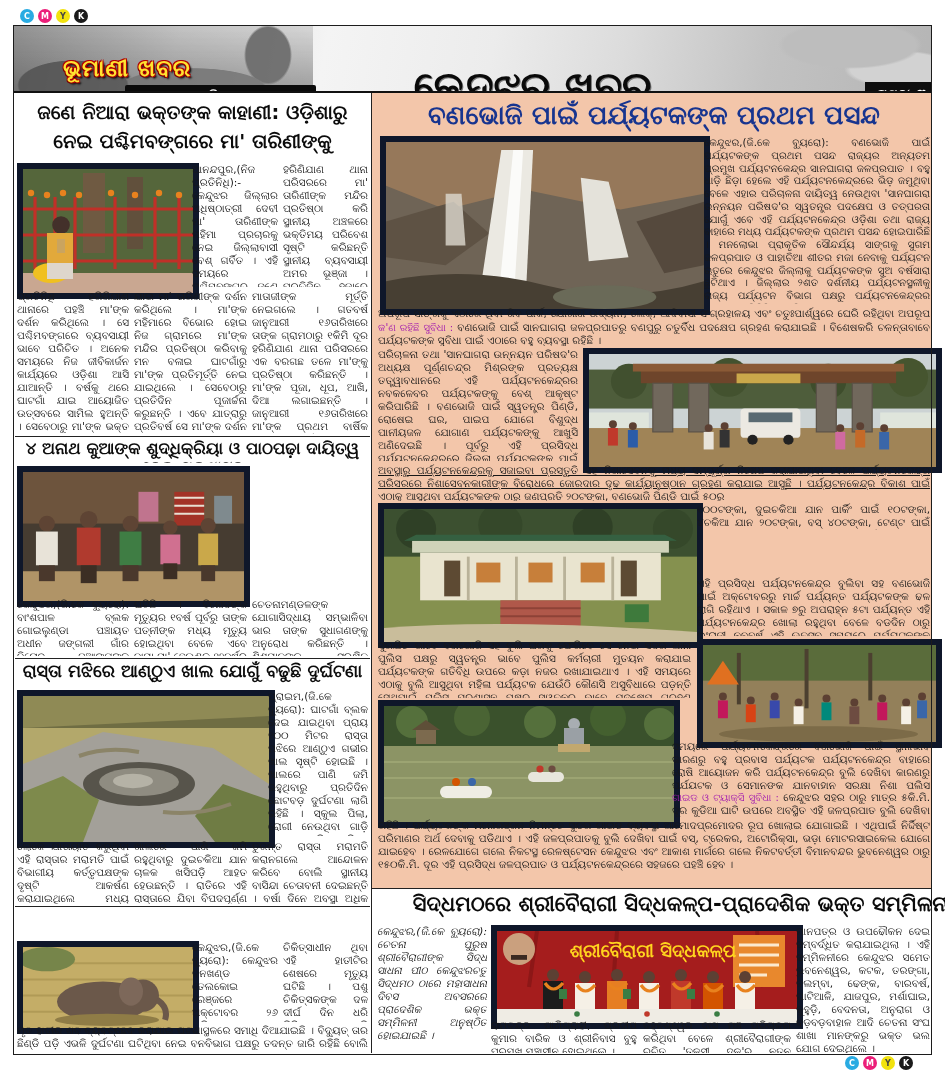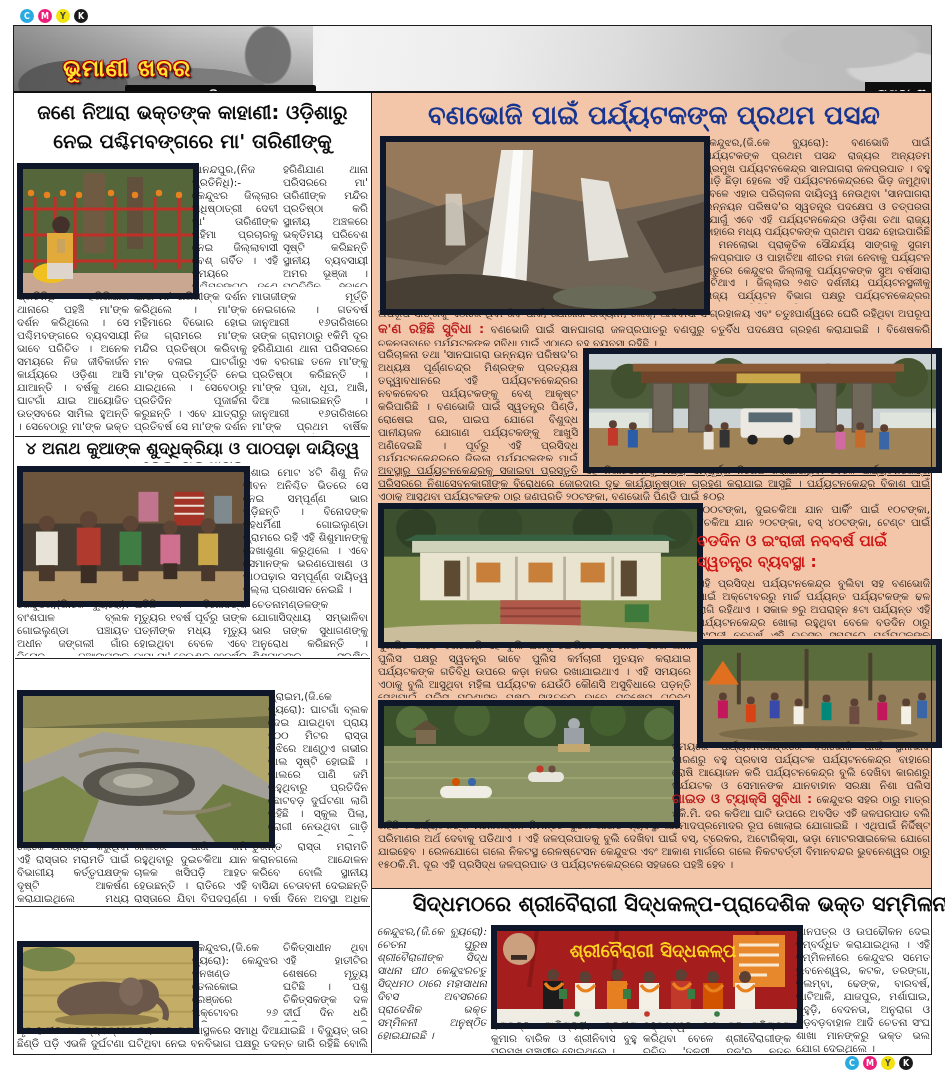--- a/index.html
+++ b/index.html
@@ -33,21 +33,21 @@
   .dC{background:#29abe2;} .dM{background:#ec1e79;} .dY{background:#f2e20e;color:#444;} .dK{background:#1a1a1a;}
   
   .bt{position:absolute;font-size:10.5px;line-height:1.24;text-align:justify;overflow:hidden;color:#181818;word-break:break-word;}
   .hd{position:absolute;font-weight:bold;text-align:center;color:#0b0b0b;overflow:hidden;}
   .sep{position:absolute;height:1px;background:#222;}
   .vline{position:absolute;width:1px;background:#222;}
   .photo{position:absolute;border:6px solid #0f172a;overflow:hidden;background:#888;}
   .photo svg{display:block;width:100%;height:100%;}
   
   #pinkbox{left:372px;top:93px;width:560px;height:795px;background:#f3c6aa;border-bottom:1px solid #222;}
-  .isub{font-weight:bold;color:#b91c1c;font-size:13px;}
+  .isub{font-weight:normal;color:#a21caf;font-size:10px;}
   .isub2{font-weight:bold;color:#cf1414;font-size:15.5px;line-height:1.35;}
 </style>
 </head>
 <body>
 
 <div id="page">
 
   <div class="abs cmyk" style="left:20px;top:9px;">
     <span class="dot dC">C</span>
     <span class="dot dM">M</span>
@@ -58,20 +58,21 @@
     <span class="dot dC">C</span>
     <span class="dot dM">M</span>
     <span class="dot dY">Y</span>
     <span class="dot dK">K</span>
   </div>
 
   <div id="masthead" class="abs">
     <div id="mh-village" class="abs" style="left:0;top:0;"></div>
     <div id="mh-cloud" class="abs" style="left:747px;top:0;"></div>
     <div id="mh-corner" class="abs">ଭୂମାଣୀ ଖବର</div>
+    <div id="mh-title" class="abs">କେନ୍ଦୁଝର ଖବର</div>
     <div id="mh-date" class="abs">ବୁଧବାର, ୧୦ ଡିସେମ୍ବର, ୨୦୨୫</div>
     <div id="mh-page" class="abs">ପୃଷ୍ଠା-୩</div>
   </div>
   <div id="topline" class="abs"></div>
 
   <div class="hd" style="left:17px;top:98px;width:351px;height:62px;font-size:19.5px;line-height:1.5;">ଜଣେ ନିଆରା ଭକ୍ତଙ୍କ କାହାଣୀ: ଓଡ଼ିଶାରୁ ନେଇ ପଶ୍ଚିମବଙ୍ଗରେ ମା' ତାରିଣୀଙ୍କୁ ପ୍ରତିଷ୍ଠା କରିଛନ୍ତି</div>
   <div class="photo" style="left:17px;top:163px;width:170px;height:124px;">
     <svg viewBox="0 0 85 62" preserveAspectRatio="none">
       <rect width="85" height="62" fill="#55663b"></rect>
       <rect x="30" y="2" width="11" height="40" fill="#6f5a42"></rect>
@@ -136,27 +137,27 @@
           <rect x="50" y="47" width="8" height="8" fill="#4a382c"></rect>
         <circle cx="74" cy="28" r="3.6" fill="#5e4434"></circle>
           <rect x="69" y="31.5" width="10" height="15" fill="#d07090"></rect>
           <rect x="70.5" y="46" width="7" height="8" fill="#3c2e24"></rect>
         <circle cx="93" cy="27" r="3.8" fill="#5e4434"></circle>
           <rect x="88" y="31" width="10" height="16" fill="#caa84a"></rect>
           <rect x="89.5" y="47" width="7" height="8" fill="#4a382c"></rect>
       </g>
     </svg>
   </div>
-  <div class="bt" style="left:243px;top:466px;width:125px;height:129px;">ମିଶାଇ ମୋଟ ୪ଟି ଶିଶୁ ନିଜ ଜୀବନ ଅନିଶ୍ଚିତ ଭିତରେ ସେ ନେଇ ସମ୍ପୂର୍ଣ୍ଣ ଭାର ପଡ଼ିଛନ୍ତି । ବିନୋଦଙ୍କ ସହଧର୍ମିଣୀ ଗୋଇଲୁଣ୍ଡା ଗ୍ରାମରେ ରହି ଏହି ଶିଶୁମାନଙ୍କୁ ଦେଖାଶୁଣା କରୁଥିଲେ । ଏବେ ସେମାନଙ୍କ ଭରଣପୋଷଣ ଓ ପାଠପଢ଼ାର ସମ୍ପୂର୍ଣ୍ଣ ଦାୟିତ୍ୱ ଜିଲ୍ଲା ପ୍ରଶାସନ ନେଇଛି ।</div>
   <div class="bt" style="left:17px;top:598px;width:112px;height:58px;">କେନ୍ଦୁଝର,(ଜି.କେ ବ୍ୟୁରୋ): ବାଂଶପାଳ ବ୍ଲକ ଗୋଇଲୁଣ୍ଡା ପଞ୍ଚାୟତ ଅଧୀନ ଜଙ୍ଗଲୀ ଗାଁର ବିନୋଦ ଜୁଆଙ୍ଗଙ୍କ ଚଳିତମାସ ୮ ତାରିଖ ସୋମବାର ଅଜଣା ମୃତ୍ୟୁ</div>
   <div class="bt" style="left:134px;top:598px;width:113px;height:58px;">ଘଟିଛି । ବିନୋଦଙ୍କ ମୃତ୍ୟୁର ୧ବର୍ଷ ପୂର୍ବରୁ ତାଙ୍କ ପତ୍ନୀଙ୍କ ମଧ୍ୟ ମୃତ୍ୟୁ ହୋଇଥିବା ବେଳେ ଏବେ ବାପା ମା' ଛେଉଣ୍ଡ ୧୨ବର୍ଷର ପୁଅ ସମେତ ୧୦, ୭ ଓ ୨ବର୍ଷର ଝିଅଙ୍କୁ</div>
   <div class="bt" style="left:252px;top:598px;width:116px;height:58px;">ଚେତନାମଣ୍ଡଳଙ୍କ ଯୋଗାସିଦ୍ଧାୟ ସମ୍ଭାଳିବା ଭାର ତାଙ୍କ ସୁଧାଗଣଙ୍କୁ ଅନୁରୋଧ କରିଛନ୍ତି । ଶିଶୁମାନଙ୍କ ସୁରକ୍ଷିତ ଜୀବନଯାପନ ପାଇଁ ସରକାରୀ ଯୋଜନାରେ ସାମିଲ କରିବାକୁ ନିର୍ଦ୍ଦେଶ ଦିଆଯାଇଛି ।</div>
 
   <div class="sep" style="left:15px;top:658px;width:355px;"></div>
 
+  <div class="hd" style="left:17px;top:661px;width:351px;height:26px;font-size:17.5px;">ରାସ୍ତା ମଝିରେ ଆଣ୍ଠୁଏ ଖାଲ ଯୋଗୁଁ ବଢୁଛି ଦୁର୍ଘଟଣା</div>
   <div class="photo" style="left:17px;top:690px;width:246px;height:146px;">
     <svg viewBox="0 0 123 73" preserveAspectRatio="none">
       <rect width="123" height="73" fill="#b3a86b"></rect>
       <rect x="0" y="0" width="123" height="16" fill="#8f8a55"></rect>
       <path d="M0 16 L123 10 L123 16 Z" fill="#6f6d43"></path>
       <path d="M0 73 L0 34 L40 18 L95 26 L123 44 L123 73 Z" fill="#a3a099"></path>
       <path d="M0 73 L0 48 L20 40 L38 52 L30 73 Z" fill="#7e8a4c"></path>
       <path d="M123 73 L123 52 L100 44 L86 60 L96 73 Z" fill="#6f7c44"></path>
       <ellipse cx="58" cy="44" rx="28" ry="11" fill="#57544b"></ellipse>
       <ellipse cx="58" cy="43" rx="20" ry="7" fill="#8f8c81"></ellipse>
@@ -291,23 +292,20 @@
           <line x1="90" y1="24" x2="90" y2="46"></line>
           <line x1="114" y1="24" x2="114" y2="46"></line>
       </g>
       <rect x="58" y="46" width="40" height="13" fill="#b0584a"></rect>
       <path d="M58 50 h40 M58 54 h40" stroke="#8d4237" stroke-width="1"></path>
       <rect x="120" y="48" width="12" height="9" fill="#3e7a3c"></rect>
       <path d="M0 60 Q60 55 156 62 V67 H0 Z" fill="#c9bd9b"></path>
     </svg>
   </div>
   <div class="bt" style="left:697px;top:503px;width:233px;height:27px;">୧୦୦ଟଙ୍କା, ଦୁଇଚକିଆ ଯାନ ପାର୍କିଂ ପାଇଁ ୧୦ଟଙ୍କା, ୪ଚକିଆ ଯାନ ୨୦ଟଙ୍କା, ବସ୍ ୪୦ଟଙ୍କା, ଟେଣ୍ଟ ପାଇଁ ଜଣପ୍ରତି ୩୦ଟଙ୍କା, ଶୌଚାଳୟ ପାଇଁ ଜଣପ୍ରତି ୧୦ଟଙ୍କା ଲେଖେ ଦେବାକୁ ପଡିଥାଏ ।</div>
-  <div class="abs" style="left:697px;top:531px;width:233px;">
-    <span class="isub2">ବଡଦିନ ଓ ଇଂରାଜୀ ନବବର୍ଷ ପାଇଁ ସ୍ୱତନ୍ତ୍ର ବ୍ୟବସ୍ଥା :</span>
-  </div>
   <div class="bt" style="left:697px;top:577px;width:233px;height:59px;">ଏହି ପ୍ରସିଦ୍ଧ ପର୍ଯ୍ୟଟନକେନ୍ଦ୍ର ବୁଲିବା ସହ ବଣଭୋଜି ପାଇଁ ଅକ୍ଟୋବରରୁ ମାର୍ଚ୍ଚ ପର୍ଯ୍ୟନ୍ତ ପର୍ଯ୍ୟଟକଙ୍କ ଢଳ ଲାଗି ରହିଥାଏ । ସକାଳ ୭ରୁ ଅପରାହ୍ନ ୫ଟା ପର୍ଯ୍ୟନ୍ତ ଏହି ପର୍ଯ୍ୟଟନକେନ୍ଦ୍ର ଖୋଲା ରହୁଥିବା ବେଳେ ବଡଦିନ ଠାରୁ ଇଂରାଜୀ ନବବର୍ଷ ଏହି ଉତ୍ସବ ସମୟରେ ପର୍ଯ୍ୟଟକଙ୍କ ଗହଳି ପରିଲକ୍ଷିତ ହେଉଥିବାରୁ ପ୍ରତିବର୍ଷ ସ୍ୱତନ୍ତ୍ର ପଦକ୍ଷେପ ଗ୍ରହଣ କରାଯାଇଥାଏ । ବିଶେଷକରି ପର୍ଯ୍ୟଟକ ଯେପରି</div>
 
   <div class="bt" style="left:378px;top:639px;width:313px;height:59px;">ସୁରକ୍ଷିତ ଭାବେ ବଣଭୋଜି ସହ ବୁଲି ଘରକୁ ଫେରିବେ ସେ ନେଇ ସଦର ଥାନା ପୁଲିସ ପକ୍ଷରୁ ସ୍ୱତନ୍ତ୍ର ଭାବେ ପୁଲିସ କର୍ମଚାରୀ ମୁତୟନ କରାଯାଇ ପର୍ଯ୍ୟଟକଙ୍କ ଗତିବିଧି ଉପରେ କଡ଼ା ନଜର ରଖାଯାଇଥାଏ । ଏହି ସମୟରେ ଏଠାକୁ ବୁଲି ଆସୁଥିବା ମହିଳା ପର୍ଯ୍ୟଟକ ଯେଉଁଠି କୌଣସି ଅସୁବିଧାରେ ପଡ଼ନ୍ତି ସେଥିପାଇଁ ପୁଲିସ ପ୍ରଶାସନ ପକ୍ଷରୁ ସ୍ୱତନ୍ତ୍ର ଭାବେ ପଦକ୍ଷେପ ଗ୍ରହଣ କରାଯାଇ ଆସୁଛି । ଏହି</div>
   <div class="photo" style="left:697px;top:639px;width:233px;height:97px;">
     <svg viewBox="0 0 117 49" preserveAspectRatio="none">
       <rect width="117" height="49" fill="#93805a"></rect>
       <rect x="0" y="0" width="117" height="18" fill="#5a6c3b"></rect>
       <g stroke="#4c4030" stroke-width="2">
           <line x1="18" y1="4" x2="18" y2="30"></line>
           <line x1="52" y1="2" x2="52" y2="32"></line>

